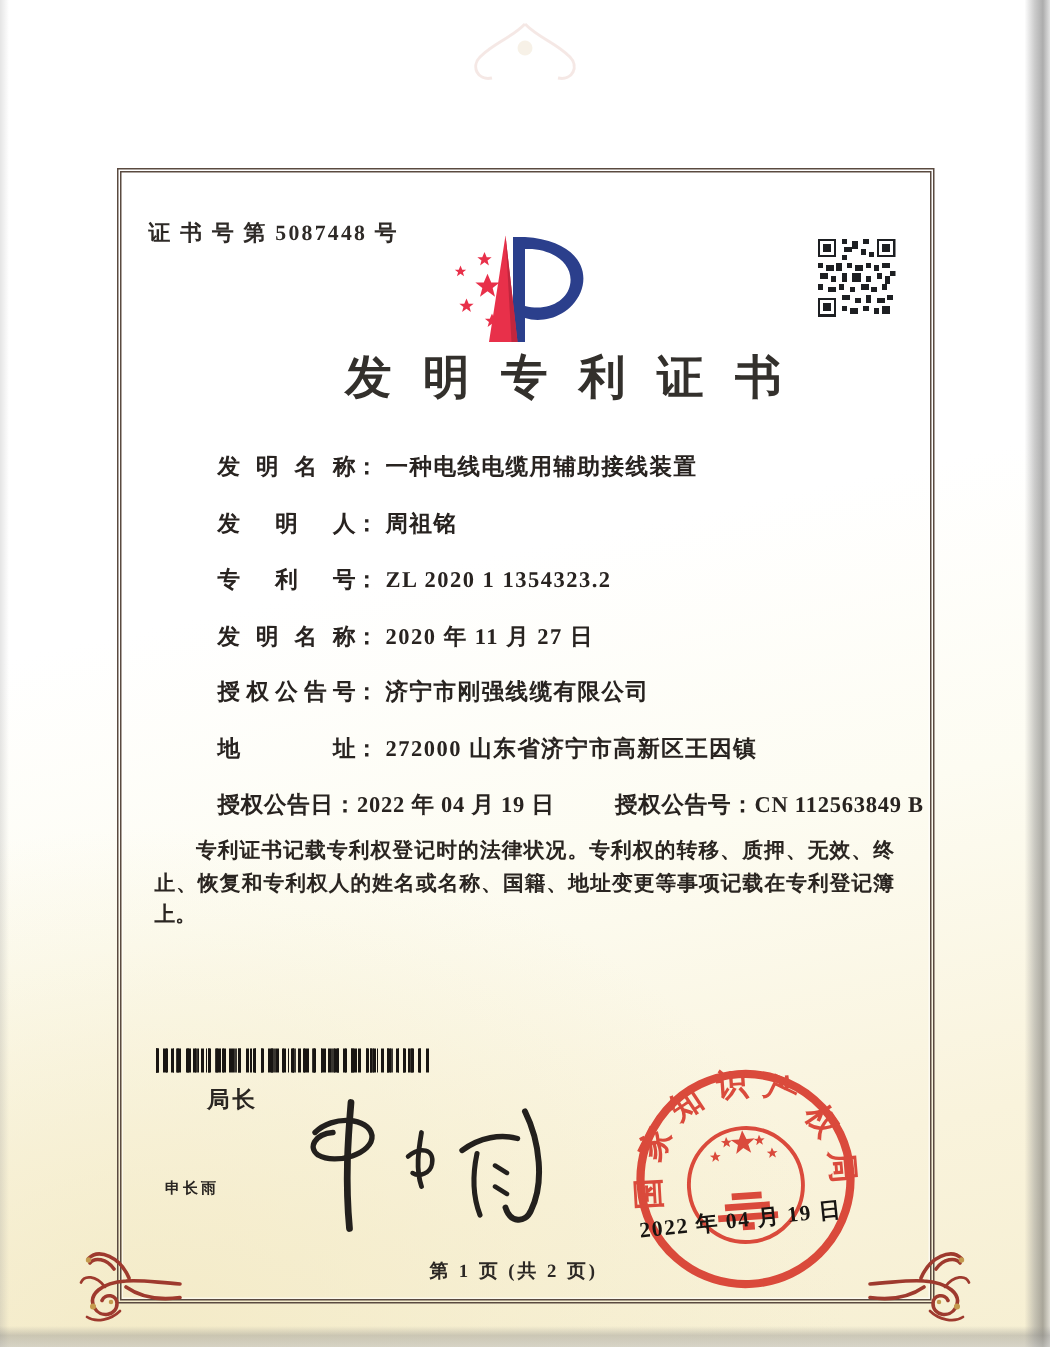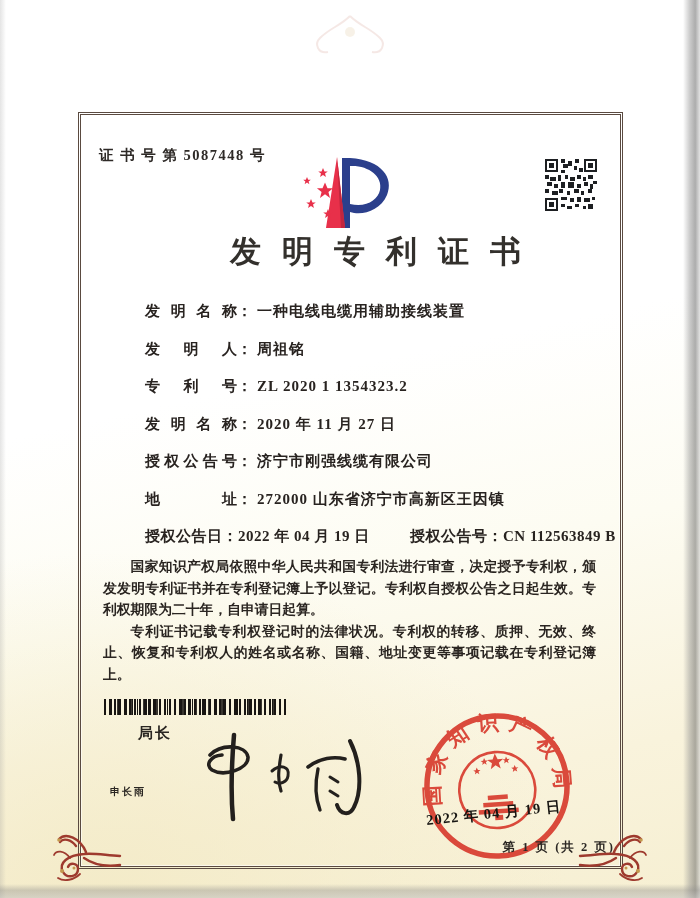--- a/index.html
+++ b/index.html
@@ -78,21 +78,21 @@
   .signature { position:absolute; left:182px; top:731px; width:190px; height:92px; }
 
   .seal { position:absolute; left:420px; top:709px; width:154px; height:154px; opacity:.9; transform:rotate(-4deg); }
   .seal-date {
     position:absolute; left:426px; top:804px; z-index:5;
     font-size:14.5px; font-weight:bold; color:#171512; letter-spacing:1px;
     transform:rotate(-6deg); white-space:nowrap;
   }
 
   .footer {
-    position:absolute; left:70px; width:545px; top:839px; text-align:right;
+    position:absolute; left:70px; width:545px; top:839px; text-align:center;
     font-size:12.5px; font-weight:bold; letter-spacing:2px; color:#2c2824;
   }
 
   .flourish-left  { position:absolute; left:50px;  top:822px; width:72px; height:64px; }
   .flourish-right { position:absolute; left:578px; top:822px; width:72px; height:64px; transform:scaleX(-1); }
   .top-ornament   { position:absolute; left:300px; top:8px; width:100px; height:58px; opacity:.13; }
 </style>
 </head>
 <body>
 
@@ -209,21 +209,20 @@
     <div class="frow">
       <span class="flabel">地址</span><span class="fcolon">：</span><span class="fvalue">272000 山东省济宁市高新区王因镇</span>
     </div>
     <div class="frow">
       <span class="grant-left"><span>授权公告日</span><span>：</span><span>2022 年 04 月 19 日</span></span>
       <span class="grant-right"><span>授权公告号</span><span>：</span><span>CN 112563849 B</span></span>
     </div>
   </div>
 
   <div class="paras">
-    <p>国家知识产权局依照中华人民共和国专利法进行审查，决定授予专利权，颁发发明专利证书并在专利登记簿上予以登记。专利权自授权公告之日起生效。专利权期限为二十年，自申请日起算。</p>
     <p>专利证书记载专利权登记时的法律状况。专利权的转移、质押、无效、终止、恢复和专利权人的姓名或名称、国籍、地址变更等事项记载在专利登记簿上。</p>
   </div>
 
   <div class="barcode"></div>
 
   <div class="director-title">局长</div>
   <div class="director-name">申长雨</div>
 
   <svg class="signature" viewBox="0 0 190 92">
     <g fill="none" stroke="#23201d" stroke-linecap="round" stroke-linejoin="round">

